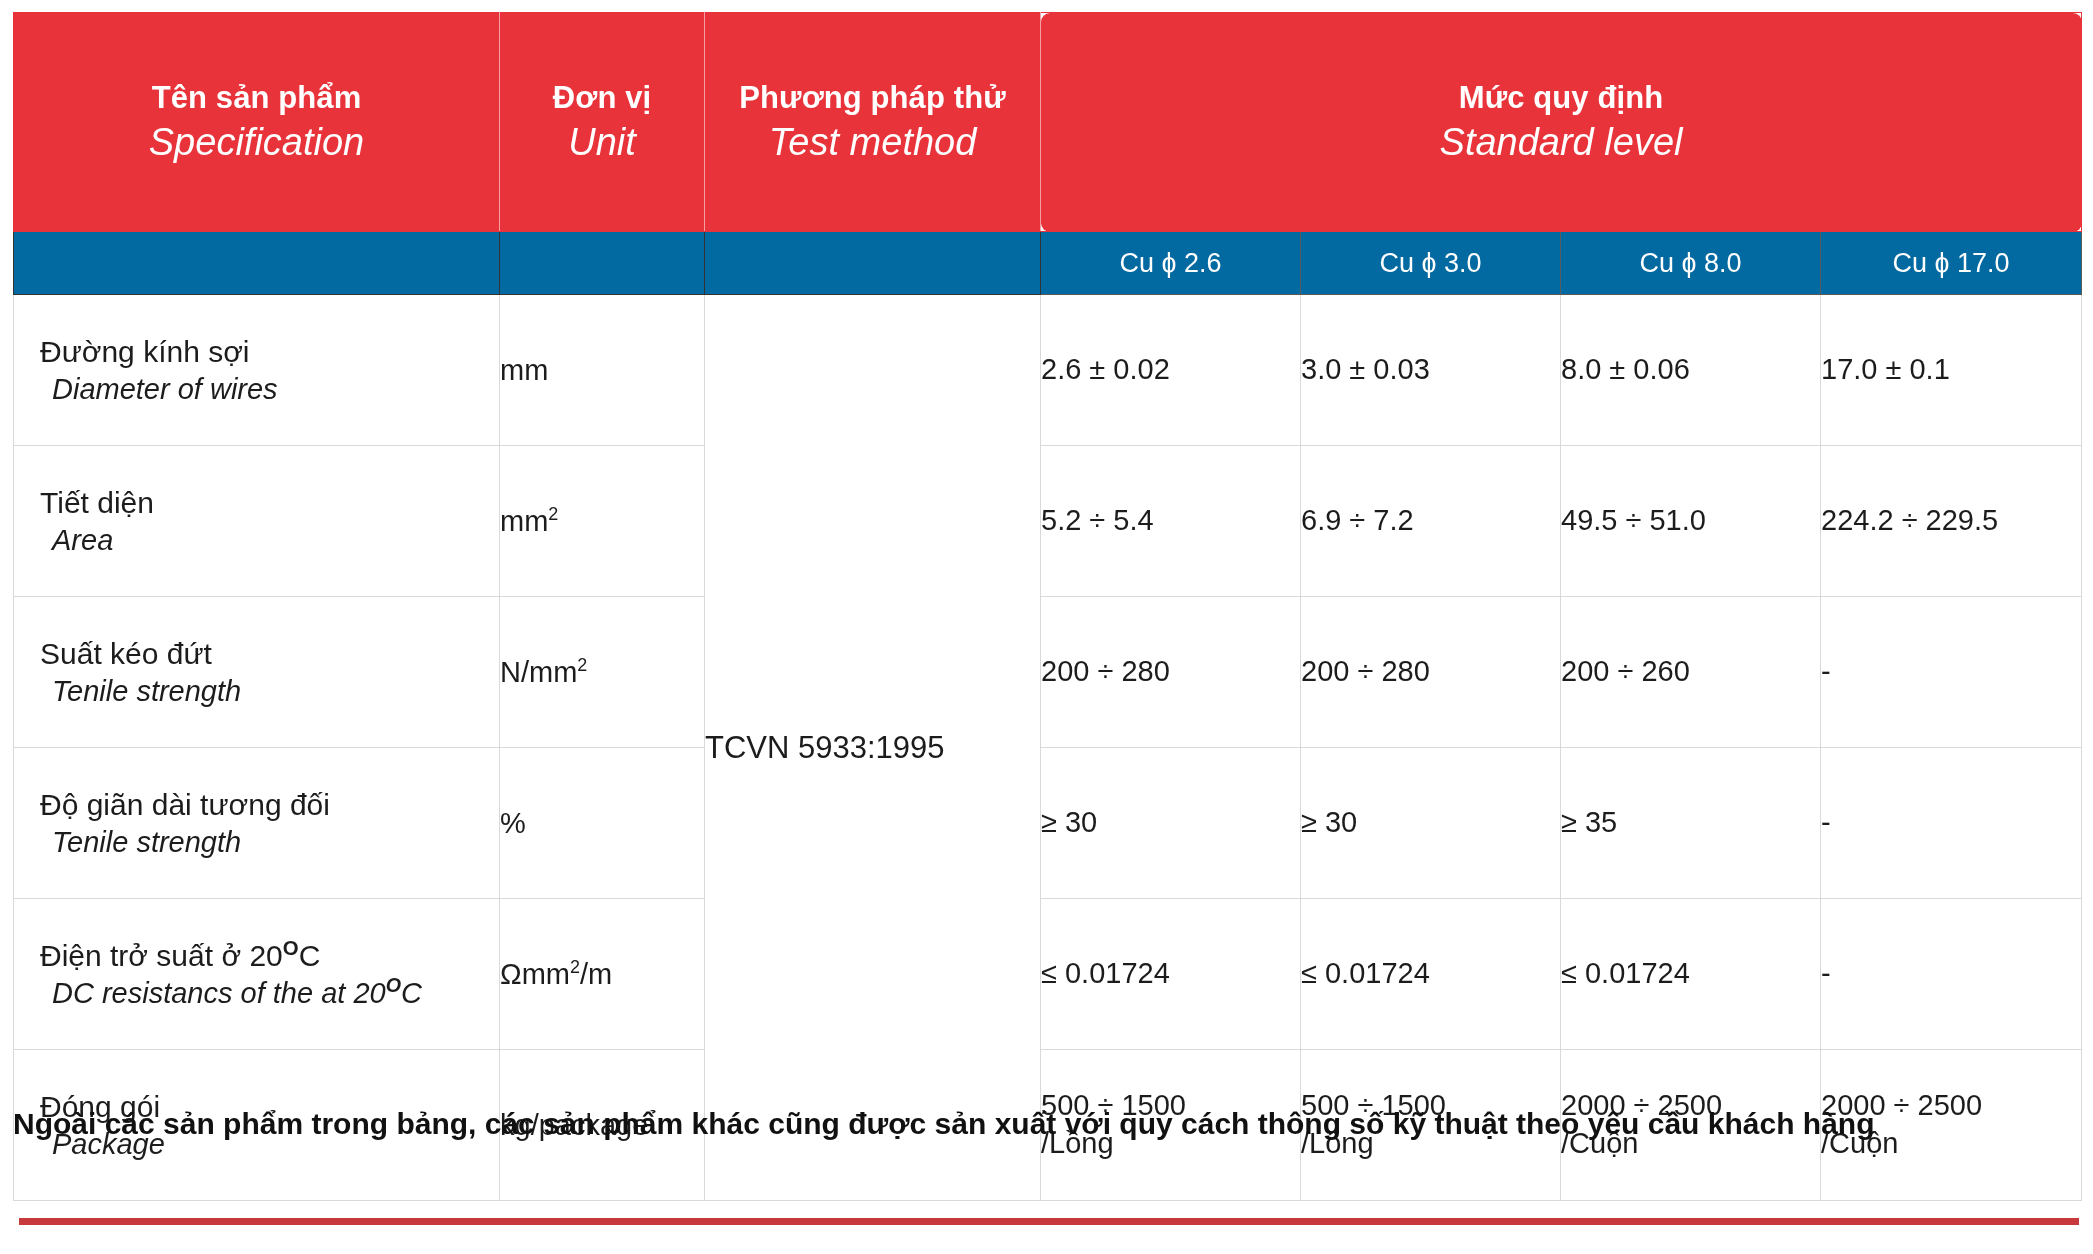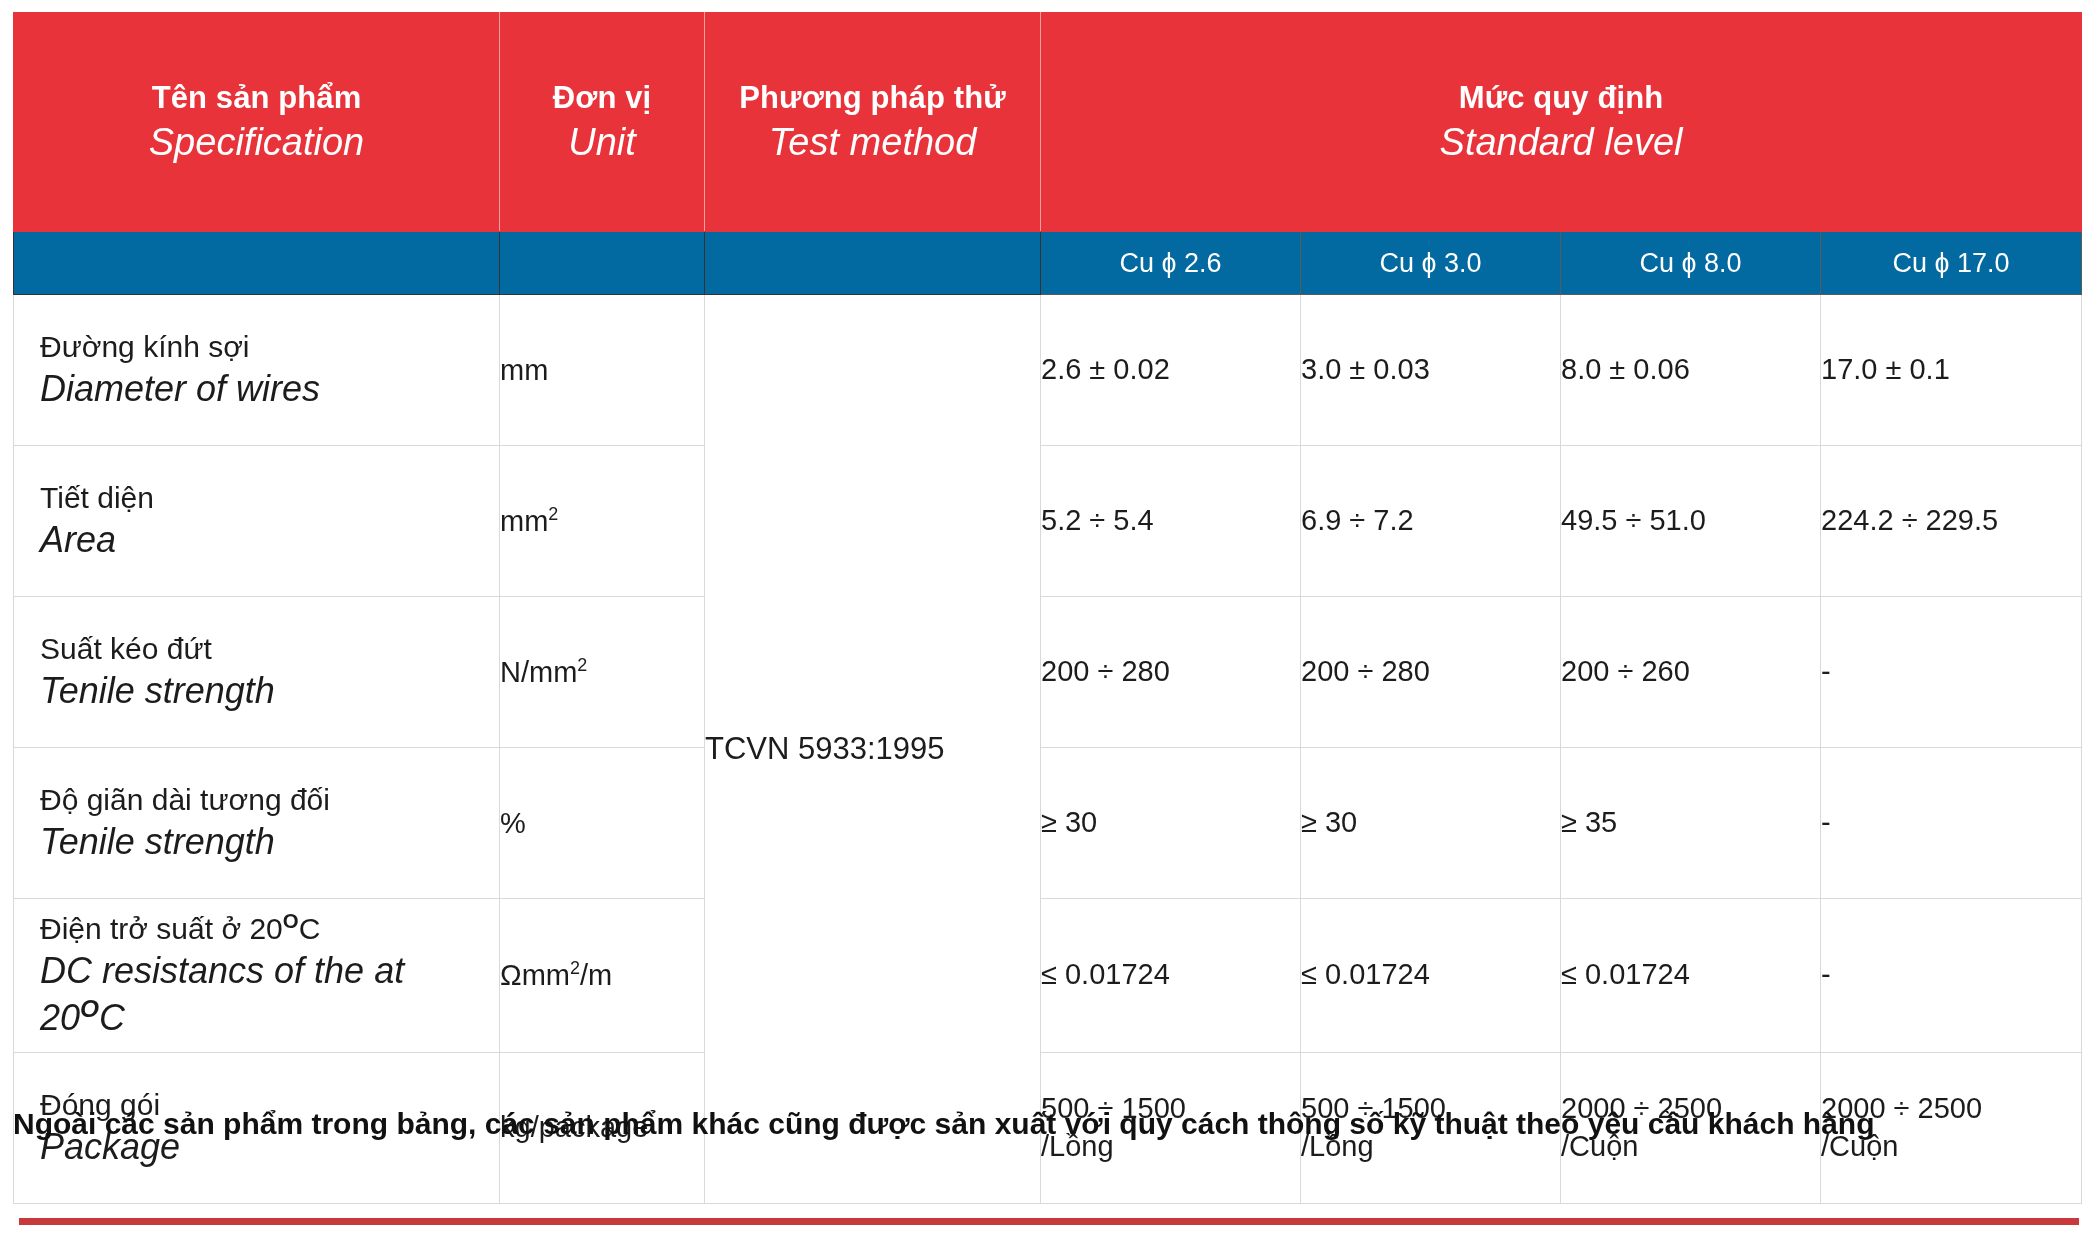--- a/index.html
+++ b/index.html
@@ -43,21 +43,21 @@
     background: #e8333a;
     color: #ffffff;
     height: 218px;
     vertical-align: middle;
     text-align: center;
     border: 1px solid #e8333a;
     border-right-color: #f4a0a3;
     padding: 0 6px;
     line-height: 1.28;
   }
-  th.hd-red:last-child { border-right-color: #e8333a; }
+  th.hd-red:last-child { border-right-color: #e8333a; border-radius: 9px; }
   .hd-vi {
     font-size: 31px;
     font-weight: bold;
     letter-spacing: 0.1px;
     display: block;
   }
   .hd-en {
     font-size: 38px;
     font-style: italic;
     font-weight: normal;
@@ -91,22 +91,23 @@
     line-height: 1.3;
     height: 130px;
   }
   .sp-vi {
     display: block;
     font-size: 30px;
     font-weight: normal;
   }
   .sp-en {
     display: block;
-    font-size: 36px;
+    font-size: 29px;
     font-style: italic;
+    margin-left: 12px;
   }
   td.cell-unit {
     text-align: left;
     font-size: 29px;
   }
   td.cell-method {
     text-align: left;
     font-size: 31px;
     border-top: 1px solid #ffffff;
   }

